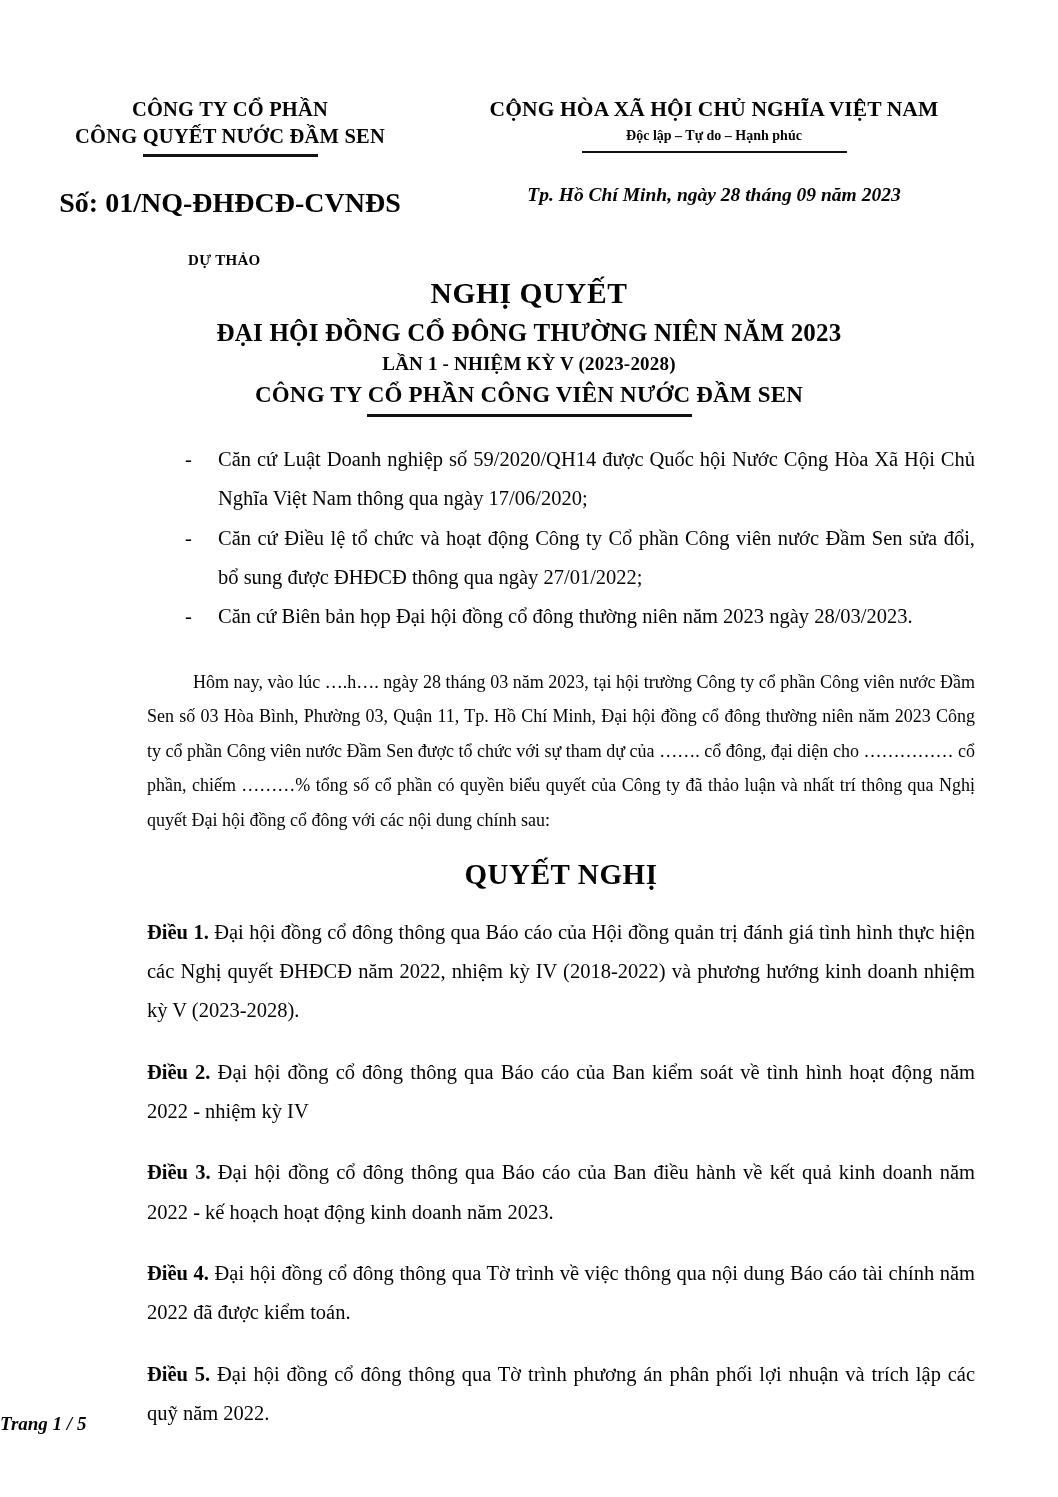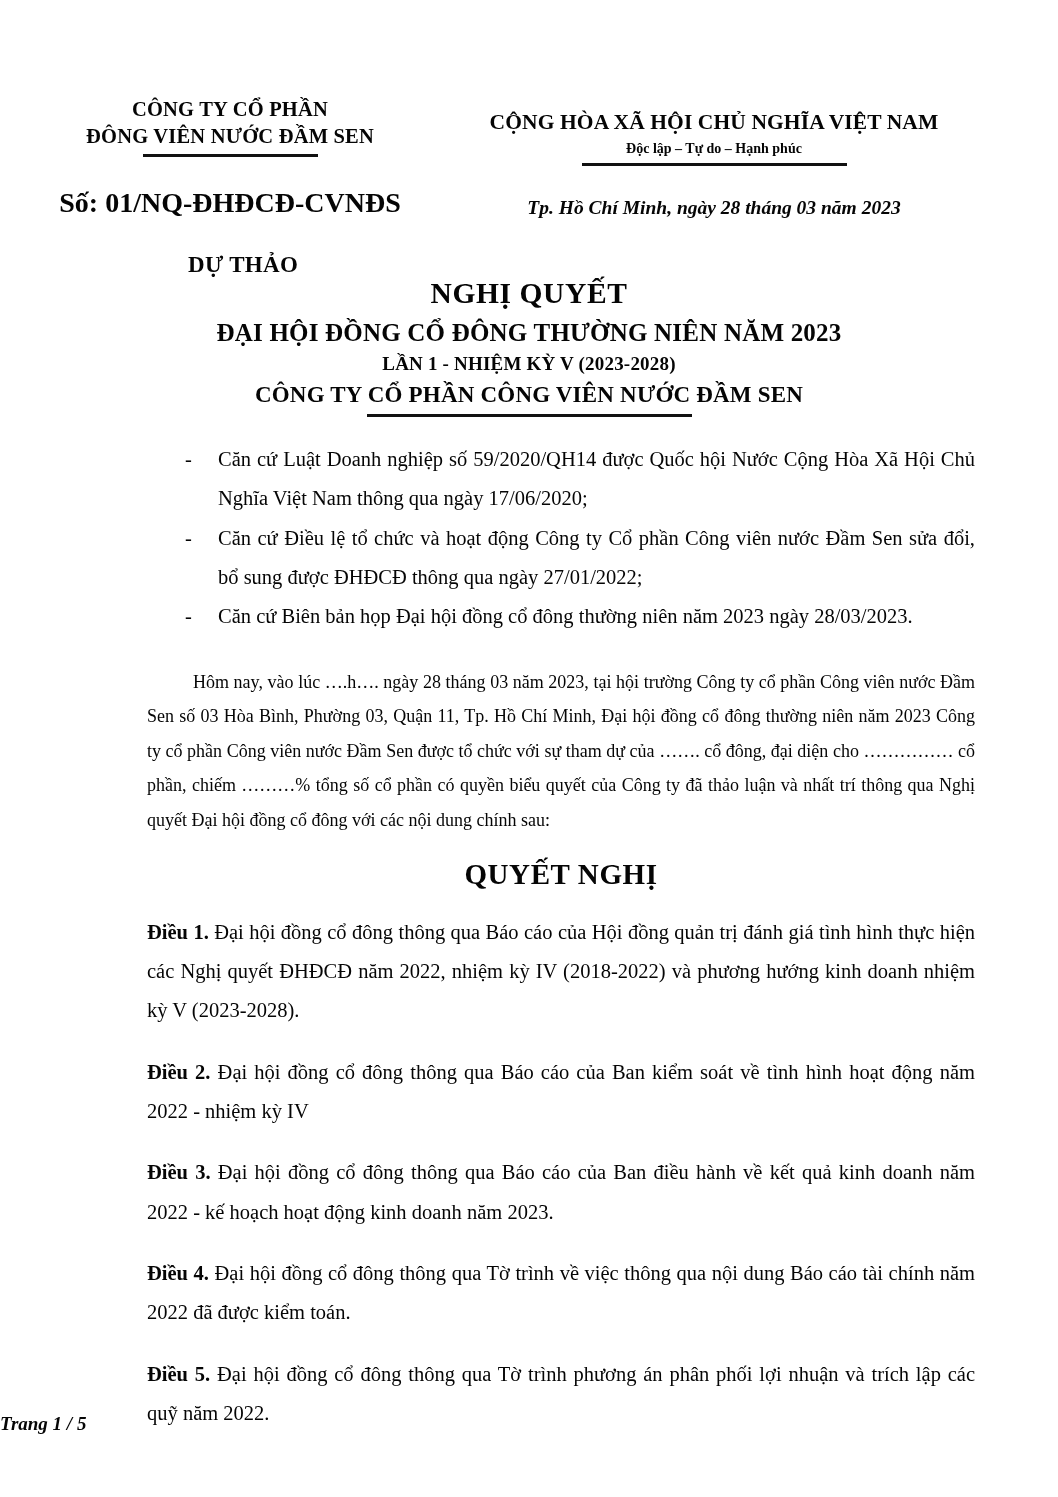--- a/index.html
+++ b/index.html
@@ -20,21 +20,21 @@
     box-sizing: border-box;
   }
 
   
   .letterhead {
     position: absolute;
     top: 96px;
     left: 0;
     width: 100%;
     display: flex;
-    align-items: flex-end;
+    align-items: flex-start;
   }
   .lh-left {
     width: 430px;
     flex: 0 0 430px;
     text-align: center;
     padding-left: 30px;
     box-sizing: border-box;
   }
   .lh-right {
     flex: 1 1 auto;
@@ -84,21 +84,21 @@
     margin-top: 31px;
     white-space: nowrap;
   }
 
   
   .draft-mark {
     position: absolute;
     top: 252px;
     left: 188px;
     font-weight: bold;
-    font-size: 23px;
+    font-size: 15px;
     letter-spacing: 0.3px;
   }
 
   
   .title-block {
     position: absolute;
     top: 276px;
     left: 0;
     width: 100%;
     text-align: center;
@@ -203,29 +203,29 @@
   }
 </style>
 </head>
 <body>
 
 <div class="page">
 
   <div class="letterhead">
     <div class="lh-left">
       <div class="org-line">CÔNG TY CỔ PHẦN</div>
-      <div class="org-line">ĐÔNG VIÊN NƯỚC ĐẦM SEN</div>
+      <div class="org-line">CÔNG QUYẾT NƯỚC ĐẦM SEN</div>
       <div class="rule rule-left"></div>
       <div class="doc-no">Số: 01/NQ-ĐHĐCĐ-CVNĐS</div>
     </div>
     <div class="lh-right">
       <div class="nation-line">CỘNG HÒA XÃ HỘI CHỦ NGHĨA VIỆT NAM</div>
       <div class="motto-line">Độc lập – Tự do – Hạnh phúc</div>
       <div class="rule rule-right"></div>
-      <div class="doc-place">Tp. Hồ Chí Minh, ngày 28 tháng 03 năm 2023</div>
+      <div class="doc-place">Tp. Hồ Chí Minh, ngày 28 tháng 09 năm 2023</div>
     </div>
   </div>
 
   <div class="draft-mark">DỰ THẢO</div>
 
   <div class="title-block">
     <div class="title-main">NGHỊ QUYẾT</div>
     <div class="title-sub1">ĐẠI HỘI ĐỒNG CỔ ĐÔNG THƯỜNG NIÊN NĂM 2023</div>
     <div class="title-sub2">LẦN 1 - NHIỆM KỲ V (2023-2028)</div>
     <div class="title-sub3">CÔNG TY CỔ PHẦN CÔNG VIÊN NƯỚC ĐẦM SEN</div>

